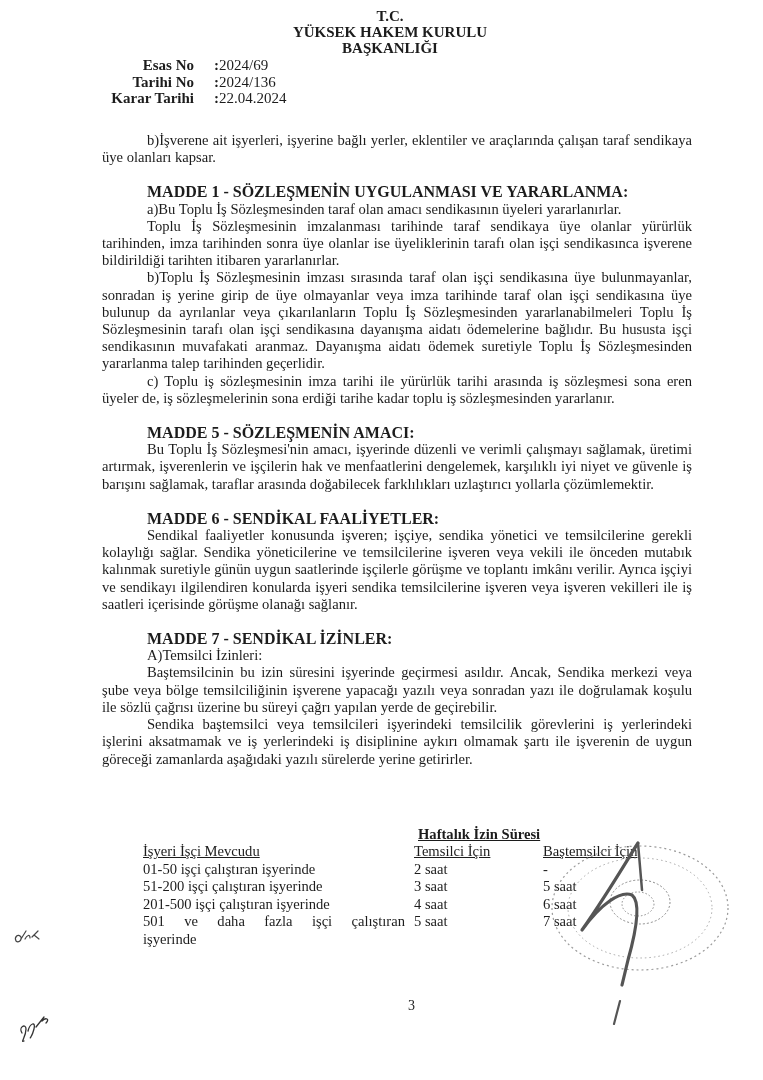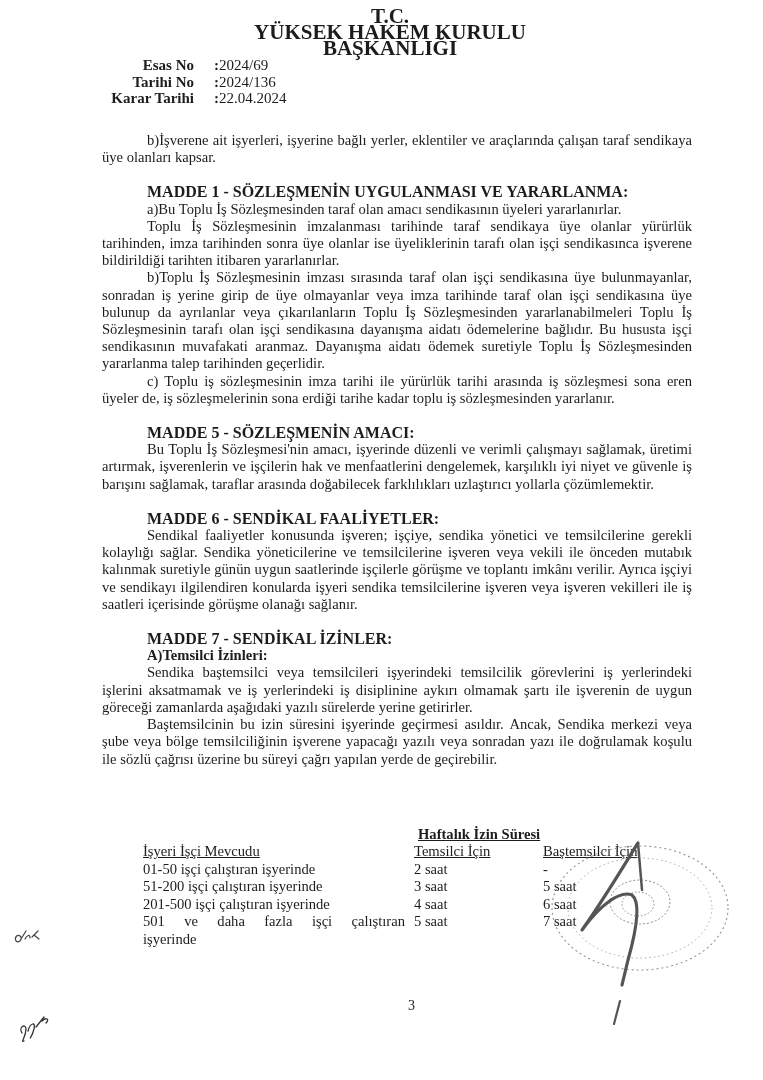--- a/index.html
+++ b/index.html
@@ -2,31 +2,31 @@
 <html><head>
 <meta charset="utf-8">
 <style>
   html, body { margin: 0; padding: 0; background: #ffffff; }
   body {
     width: 763px; height: 1080px; position: relative; overflow: hidden;
     font-family: "Liberation Serif", "DejaVu Serif", serif;
     color: #1c1c1c;
   }
   .page { position: absolute; left: 0; top: 0; width: 763px; height: 1080px; }
-  .header { position: absolute; left: 230px; top: 8px; width: 320px; text-align: center; font-weight: bold; font-size: 21px; line-height: 16px; }
+  .header { position: absolute; left: 230px; top: 8px; width: 320px; text-align: center; font-weight: bold; font-size: 15px; line-height: 16px; }
   .meta { position: absolute; left: 102px; top: 57px; font-size: 15px; line-height: 16.5px; }
   .meta-row { display: flex; text-align: right; }
   .meta-label { width: 92px; font-weight: bold; }
   .meta-colon { width: 25px; font-weight: bold; }
   .meta-value { }
   .body { position: absolute; left: 102px; top: 132px; width: 590px; font-size: 14.6px; line-height: 17.2px; }
   .para { text-align: justify; margin: 0; }
   .indent { text-indent: 45px; }
   .heading { font-weight: bold; font-size: 16px; margin: 0; padding-left: 45px; }
-  .subheading { font-weight: bold; margin: 0; padding-left: 45px; }
+  .subheading { font-weight: normal; margin: 0; padding-left: 45px; }
   .gap { height: 17px; }
   .table { position: absolute; left: 143px; top: 829px; font-size: 14.6px; line-height: 17.5px; }
   .col1 { position: absolute; left: 0; width: 262px; }
   .col2 { position: absolute; left: 271px; width: 120px; }
   .col3 { position: absolute; left: 400px; width: 120px; }
   .u { text-decoration: underline; }
   .jcell { text-align: justify; text-align-last: justify; }
   .page-num { position: absolute; left: 408px; top: 998px; font-size: 14px; }
   .handwriting { position: absolute; }
 </style>
@@ -73,22 +73,22 @@
     <p class="heading">MADDE 5 - SÖZLEŞMENİN AMACI:</p>
     <p class="para indent">Bu Toplu İş Sözleşmesi'nin amacı, işyerinde düzenli ve verimli çalışmayı sağlamak, üretimi artırmak, işverenlerin ve işçilerin hak ve menfaatlerini dengelemek, karşılıklı iyi niyet ve güvenle iş barışını sağlamak, taraflar arasında doğabilecek farklılıkları uzlaştırıcı yollarla çözümlemektir.</p>
     <div class="gap"></div>
 
     <p class="heading">MADDE 6 - SENDİKAL FAALİYETLER:</p>
     <p class="para indent">Sendikal faaliyetler konusunda işveren; işçiye, sendika yönetici ve temsilcilerine gerekli kolaylığı sağlar. Sendika yöneticilerine ve temsilcilerine işveren veya vekili ile önceden mutabık kalınmak suretiyle günün uygun saatlerinde işçilerle görüşme ve toplantı imkânı verilir. Ayrıca işçiyi ve sendikayı ilgilendiren konularda işyeri sendika temsilcilerine işveren veya işveren vekilleri ile iş saatleri içerisinde görüşme olanağı sağlanır.</p>
     <div class="gap"></div>
 
     <p class="heading">MADDE 7 - SENDİKAL İZİNLER:</p>
     <p class="subheading">A)Temsilci İzinleri:</p>
+    <p class="para indent">Baştemsilcinin bu izin süresini işyerinde geçirmesi asıldır. Ancak, Sendika merkezi veya şube veya bölge temsilciliğinin işverene yapacağı yazılı veya sonradan yazı ile doğrulamak koşulu ile sözlü çağrısı üzerine bu süreyi çağrı yapılan yerde de geçirebilir.</p>
     <p class="para indent">Sendika baştemsilci veya temsilcileri işyerindeki temsilcilik görevlerini iş yerlerindeki işlerini aksatmamak ve iş yerlerindeki iş disiplinine aykırı olmamak şartı ile işverenin de uygun göreceği zamanlarda aşağıdaki yazılı sürelerde yerine getirirler.</p>
-    <p class="para indent">Baştemsilcinin bu izin süresini işyerinde geçirmesi asıldır. Ancak, Sendika merkezi veya şube veya bölge temsilciliğinin işverene yapacağı yazılı veya sonradan yazı ile doğrulamak koşulu ile sözlü çağrısı üzerine bu süreyi çağrı yapılan yerde de geçirebilir.</p>
   </div>
 
   <div class="table">
     <div style="position:absolute; left:275px; top:-3px; white-space:nowrap;font-weight:bold;" class="u">Haftalık İzin Süresi</div>
 
     <div class="col1" style="top:14px;">
       <div class="u">İşyeri İşçi Mevcudu</div>
       <div>01-50 işçi çalıştıran işyerinde</div>
       <div>51-200 işçi çalıştıran işyerinde</div>
       <div>201-500 işçi çalıştıran işyerinde</div>

